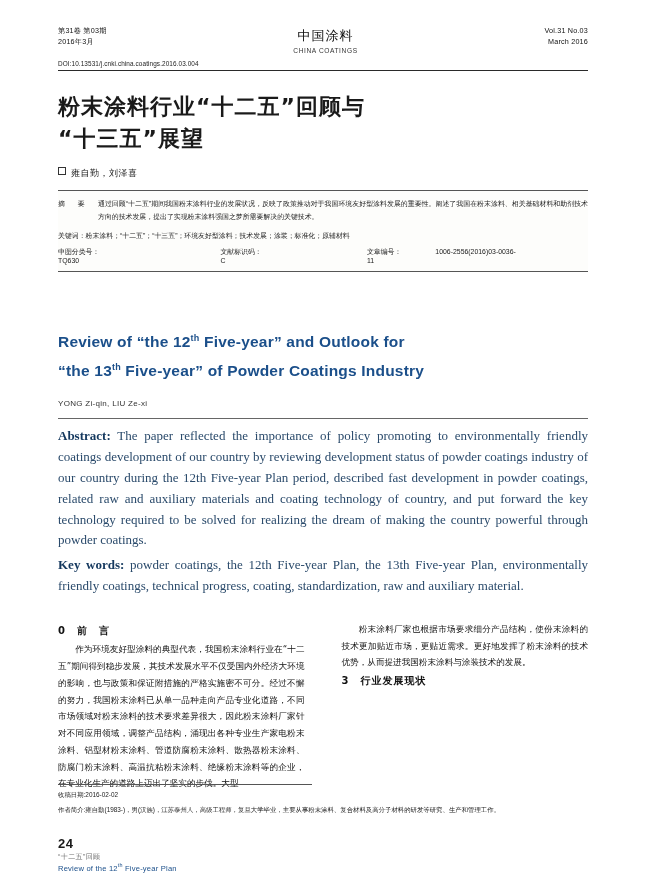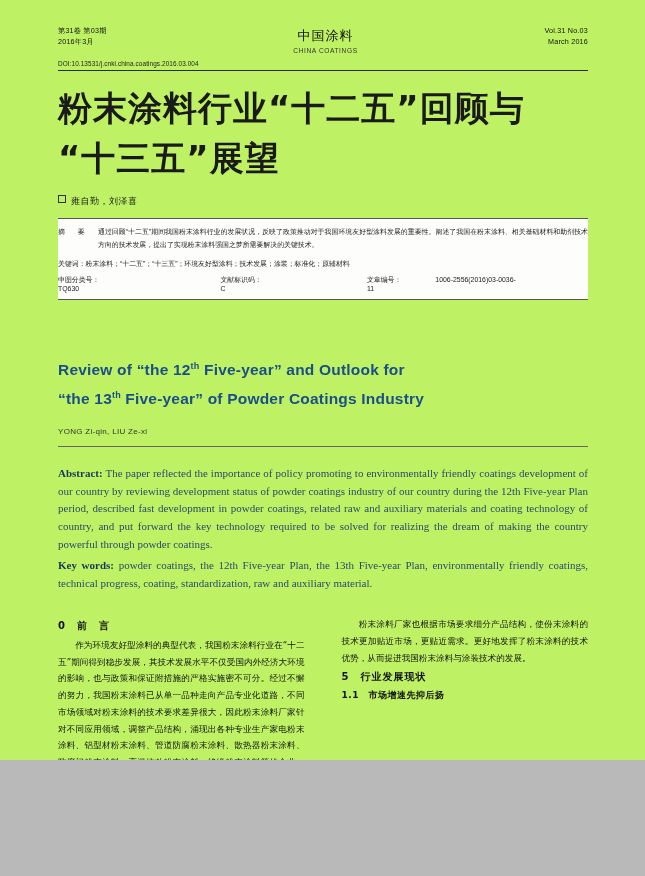--- a/index.html
+++ b/index.html
@@ -6,22 +6,22 @@
     margin: 0;
     padding: 0;
     background: #b9b9b9;
   }
   body {
     font-family: "Liberation Sans", sans-serif;
   }
   .page {
     position: relative;
     width: 645px;
-    height: 760px;
-    background: #bef264;
+    height: 876px;
+    background: #ffffff;
     overflow: hidden;
     box-sizing: border-box;
     text-decoration: underline;
   }
   .inner {
     position: absolute;
     left: 58px;
     top: 26px;
     width: 530px;
   }
@@ -50,24 +50,24 @@
     letter-spacing: .1px;
   }
   .rule-top {
     margin-top: 3px;
     border-top: 1.6px solid #2a2a2a;
     height: 0;
   }
 
   
   .cn-title {
-    margin-top: 13px;
+    margin-top: 20px;
     font-family: "DejaVu Sans", "Liberation Sans", sans-serif;
     font-weight: bold;
-    font-size: 34px;
+    font-size: 22px;
     line-height: 1.45;
     color: #1a1a1a;
     letter-spacing: 1px;
   }
   .cn-author {
     margin-top: 12px;
     font-size: 9px;
     color: #1a1a1a;
     letter-spacing: .5px;
   }
@@ -127,23 +127,23 @@
   .en-title sup { font-size: 9px; }
   .en-author {
     margin-top: 14px;
     font-size: 8px;
     color: #333;
     letter-spacing: .3px;
   }
   .en-abs {
     margin-top: 10px;
     border-top: .8px solid #666;
-    padding-top: 18px;
+    padding-top: 7px;
     font-family: "Liberation Serif", serif;
-    font-size: 11px;
+    font-size: 13px;
     line-height: 1.6;
     color: #2a4a6b;
     text-align: justify;
   }
   .en-abs b { color: #14385e; }
   .en-kw { margin-top: 4px; }
 
   
   .cols {
     margin-top: 24px;
@@ -269,22 +269,21 @@
       <div class="en-kw"><b>Key words:</b><span> powder coatings, the 12th Five-year Plan, the 13th Five-year Plan, environmentally friendly coatings, technical progress, coating, standardization, raw and auxiliary material.</span></div>
     </div>
 
     <div class="cols">
       <div class="col">
         <div class="sec-h">0　前　言</div>
         <p>作为环境友好型涂料的典型代表，我国粉末涂料行业在“十二五”期间得到稳步发展，其技术发展水平不仅受国内外经济大环境的影响，也与政策和保证附措施的严格实施密不可分。经过不懈的努力，我国粉末涂料已从单一品种走向产品专业化道路，不同市场领域对粉末涂料的技术要求差异很大，因此粉末涂料厂家针对不同应用领域，调整产品结构，涌现出各种专业生产家电粉末涂料、铝型材粉末涂料、管道防腐粉末涂料、散热器粉末涂料、防腐门粉末涂料、高温抗粘粉末涂料、绝缘粉末涂料等的企业，在专业化生产的道路上迈出了坚实的步伐。大型</p>
       </div>
       <div class="col">
         <p>粉末涂料厂家也根据市场要求细分产品结构，使份末涂料的技术更加贴近市场，更贴近需求。更好地发挥了粉末涂料的技术优势，从而提进我国粉末涂料与涂装技术的发展。</p>
-        <div class="sec-h">5　行业发展现状</div>
-        <div class="sub-h">1.1　市场增速先抑后扬</div>
+        <div class="sec-h">3　行业发展现状</div>
       </div>
     </div>
   </div>
 
   <div class="fn">
     <div class="fn-rule"></div>
     <div class="fn-text">收稿日期:2016-02-02</div>
     <div class="fn-text">作者简介:雍自勤(1983-)，男(汉族)，江苏泰州人，高级工程师，复旦大学毕业，主要从事粉末涂料、复合材料及高分子材料的研发等研究、生产和管理工作。</div>
   </div>
 

